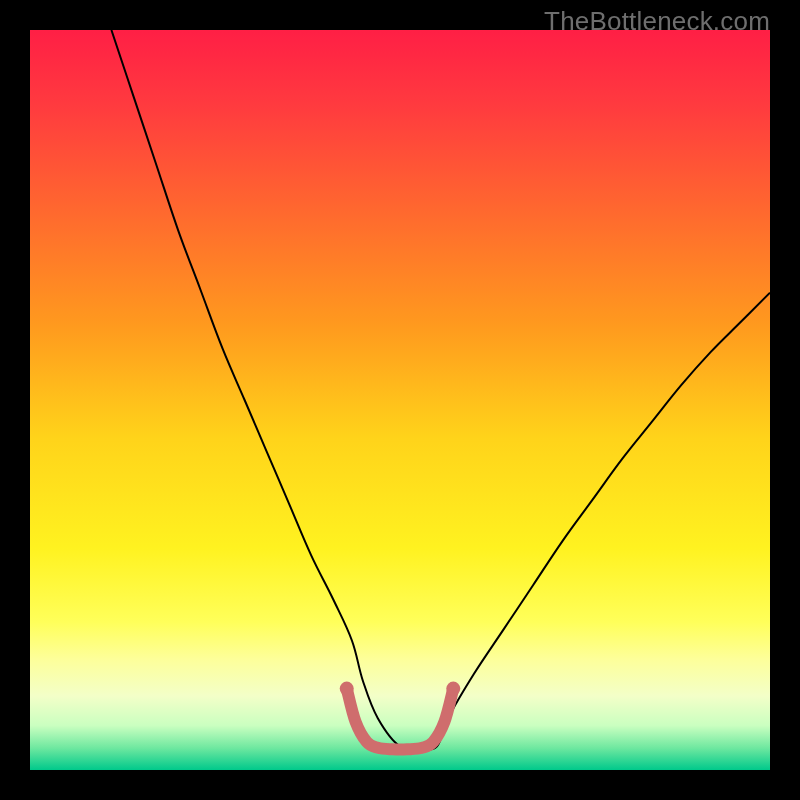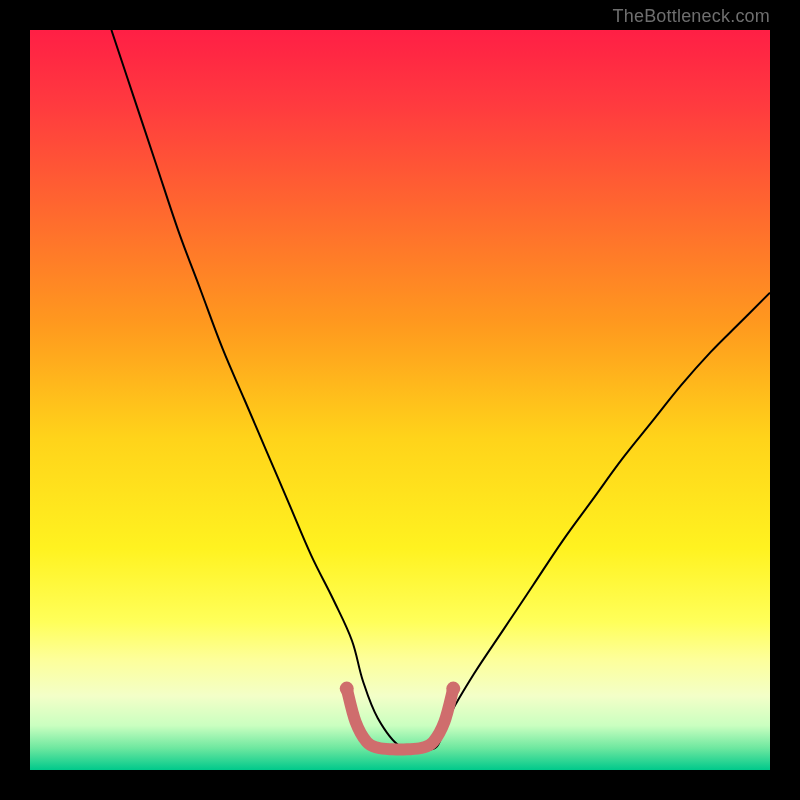--- a/index.html
+++ b/index.html
@@ -38,21 +38,21 @@
     left: 0;
     top: 0;
     width: 100%;
     height: 100%;
   }
   .watermark {
     position: absolute;
     top: 6px;
     right: 30px;
     font-family: Arial, Helvetica, sans-serif;
-    font-size: 18px;
+    font-size: 26px;
     font-weight: 500;
     color: #6e6e6e;
     letter-spacing: 0.2px;
   }
 </style>
 </head>
 <body>
 
 <div class="frame">
   <div class="watermark">TheBottleneck.com</div>

